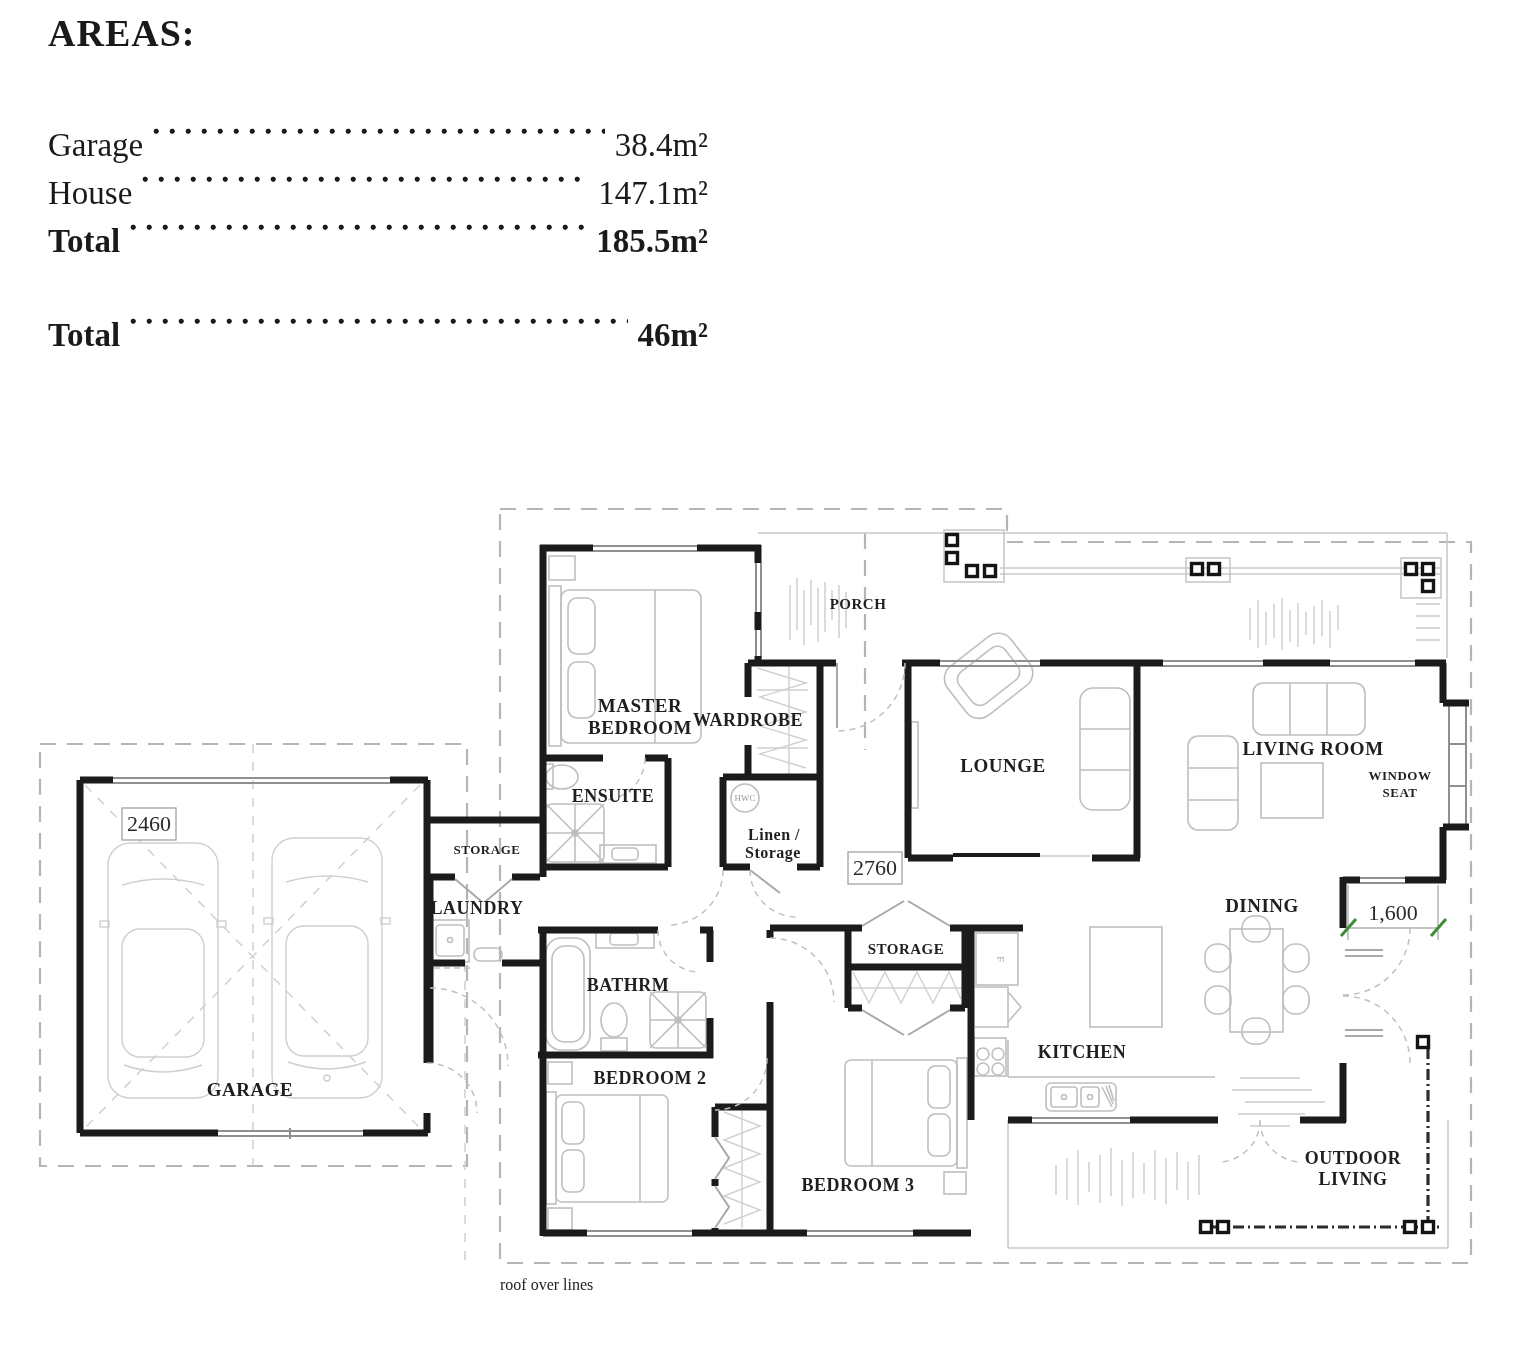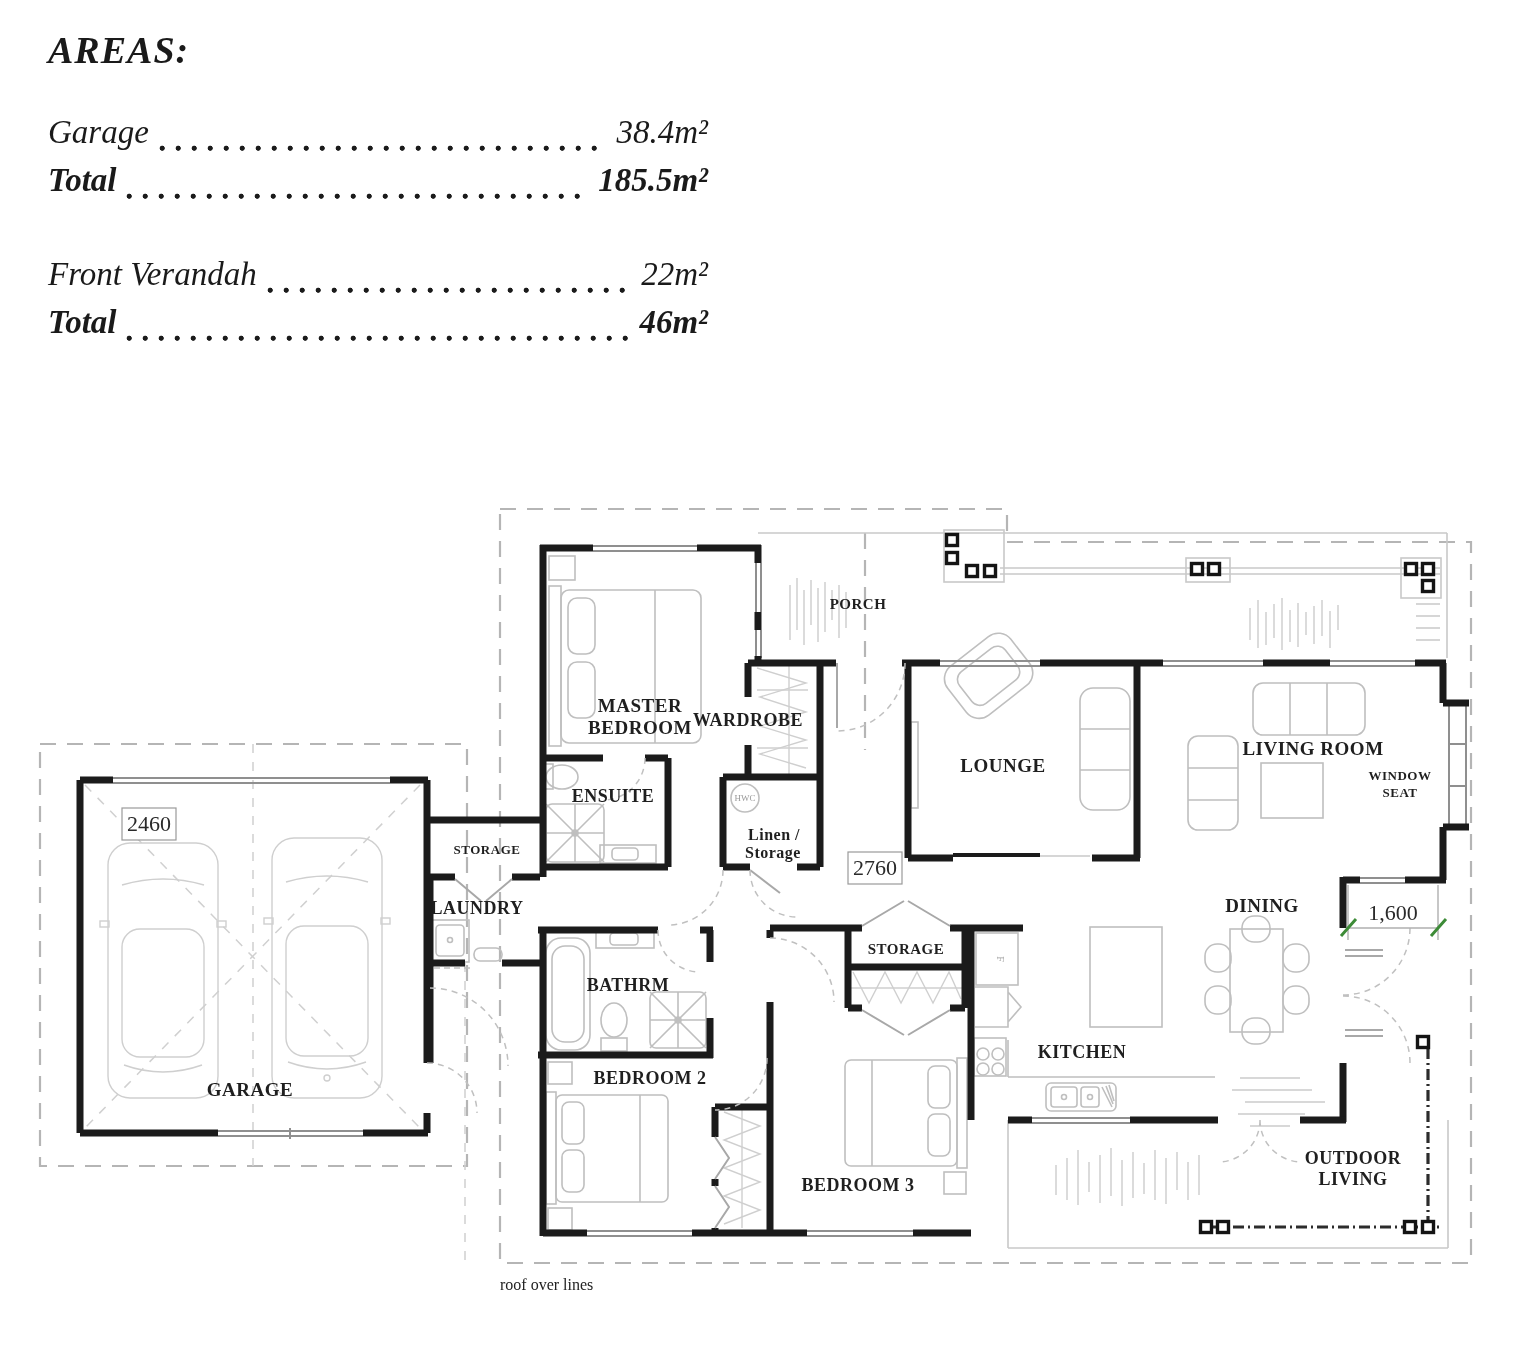--- a/index.html
+++ b/index.html
@@ -1,25 +1,25 @@
 <!DOCTYPE html>
 <html><head>
 <meta charset="utf-8">
 <style>
   html,body{margin:0;padding:0;}
   body{
     width:1536px;height:1364px;position:relative;background:#ffffff;
     font-family:"Liberation Serif","DejaVu Serif",serif;color:#1a1a1a;overflow:hidden;
   }
   .plan-svg{position:absolute;left:0;top:0;}
-  .areas{position:absolute;left:48px;top:28px;width:660px;font-style:italic;}
+  .areas{position:absolute;left:48px;top:11px;width:660px;}
   .areas-title{font-size:38px;font-weight:bold;letter-spacing:1px;margin:0 0 42px 0;}
   .area-row{display:flex;align-items:baseline;font-size:33px;height:48px;}
   .a-lbl{white-space:nowrap;}
-  .a-val{white-space:nowrap;text-align:left;}
+  .a-val{white-space:nowrap;text-align:left;margin-top:30px;}
   .a-dots{
     flex:1 1 auto;align-self:flex-end;height:9px;margin:0 10px 9px 10px;
     background-image:radial-gradient(circle at 3.2px 3.2px,#1b1b1b 2.2px,transparent 2.9px);
     background-size:16px 8px;background-repeat:repeat-x;background-position:left bottom;
   }
   .total .a-lbl,.total .a-val{font-weight:bold;}
   .group-gap{height:46px;}
   
   .wall{stroke:#1b1b1b;stroke-width:7;fill:none;}
   .wallthin{stroke:#1b1b1b;stroke-width:4;fill:none;}
@@ -360,34 +360,34 @@
 
 <div class="areas">
   <div class="areas-title">AREAS:</div>
 
   <div class="area-group">
     <div class="area-row">
       <span class="a-lbl">Garage</span>
       <span class="a-dots"></span>
       <span class="a-val">38.4m²</span>
     </div>
+    <div class="area-row">
+      <span class="a-lbl">House</span>
+      <span class="a-dots"></span>
+      <span class="a-val">147.1m²</span>
+    </div>
     <div class="area-row total">
       <span class="a-lbl">Total</span>
       <span class="a-dots"></span>
       <span class="a-val">185.5m²</span>
     </div>
   </div>
 
   <div class="group-gap"></div>
 
   <div class="area-group">
-    <div class="area-row">
-      <span class="a-lbl">Front Verandah</span>
-      <span class="a-dots"></span>
-      <span class="a-val">22m²</span>
-    </div>
     <div class="area-row total">
       <span class="a-lbl">Total</span>
       <span class="a-dots"></span>
       <span class="a-val">46m²</span>
     </div>
   </div>
 </div>
 
 </body></html>

